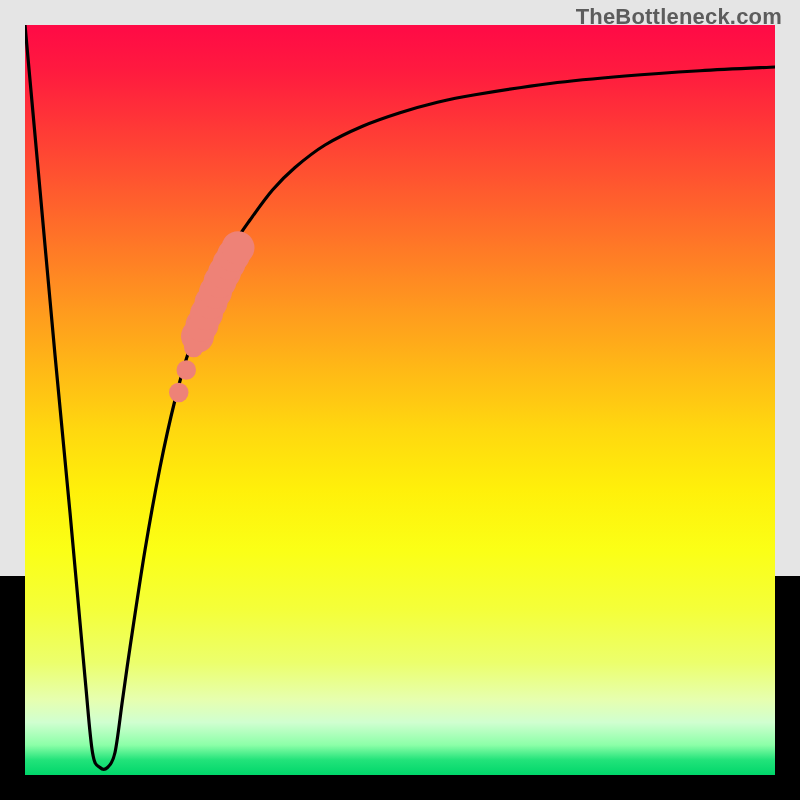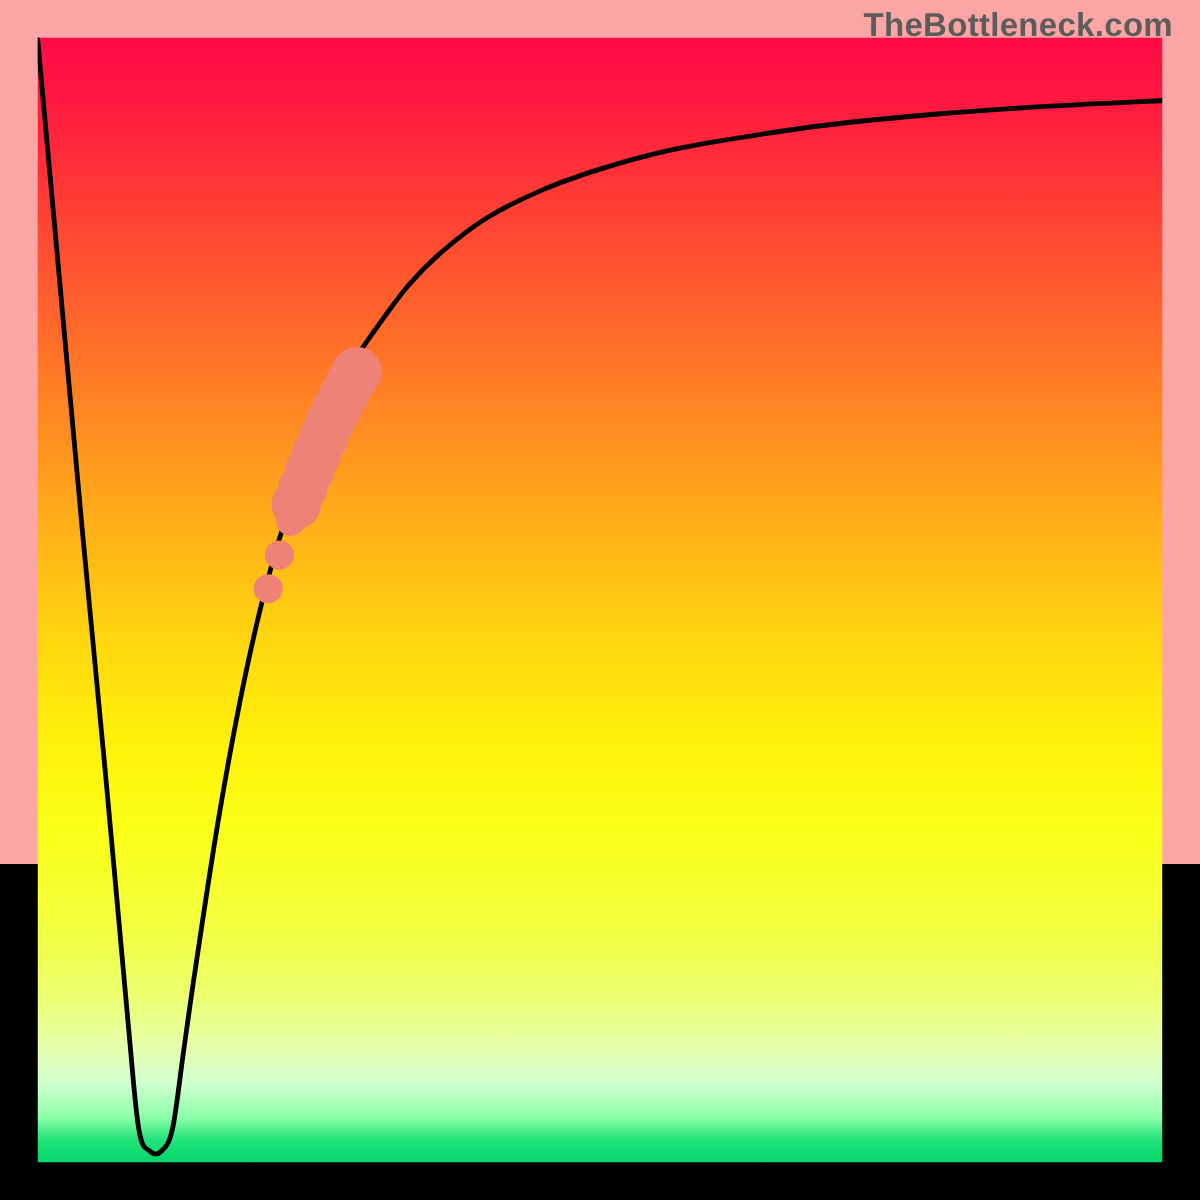--- a/index.html
+++ b/index.html
@@ -8,21 +8,21 @@
     width: 800px;
     height: 800px;
     background: #000;
     overflow: hidden;
     font-family: Arial, Helvetica, sans-serif;
   }
   .frame {
     position: relative;
     width: 800px;
     height: 576px;
-    background: #fca5a5;
+    background: #e5e5e5;
   }
   .plot-area {
     position: absolute;
     left: 25px;
     top: 25px;
     width: 750px;
     height: 750px;
     overflow: hidden;
   }
   .gradient-bg {

